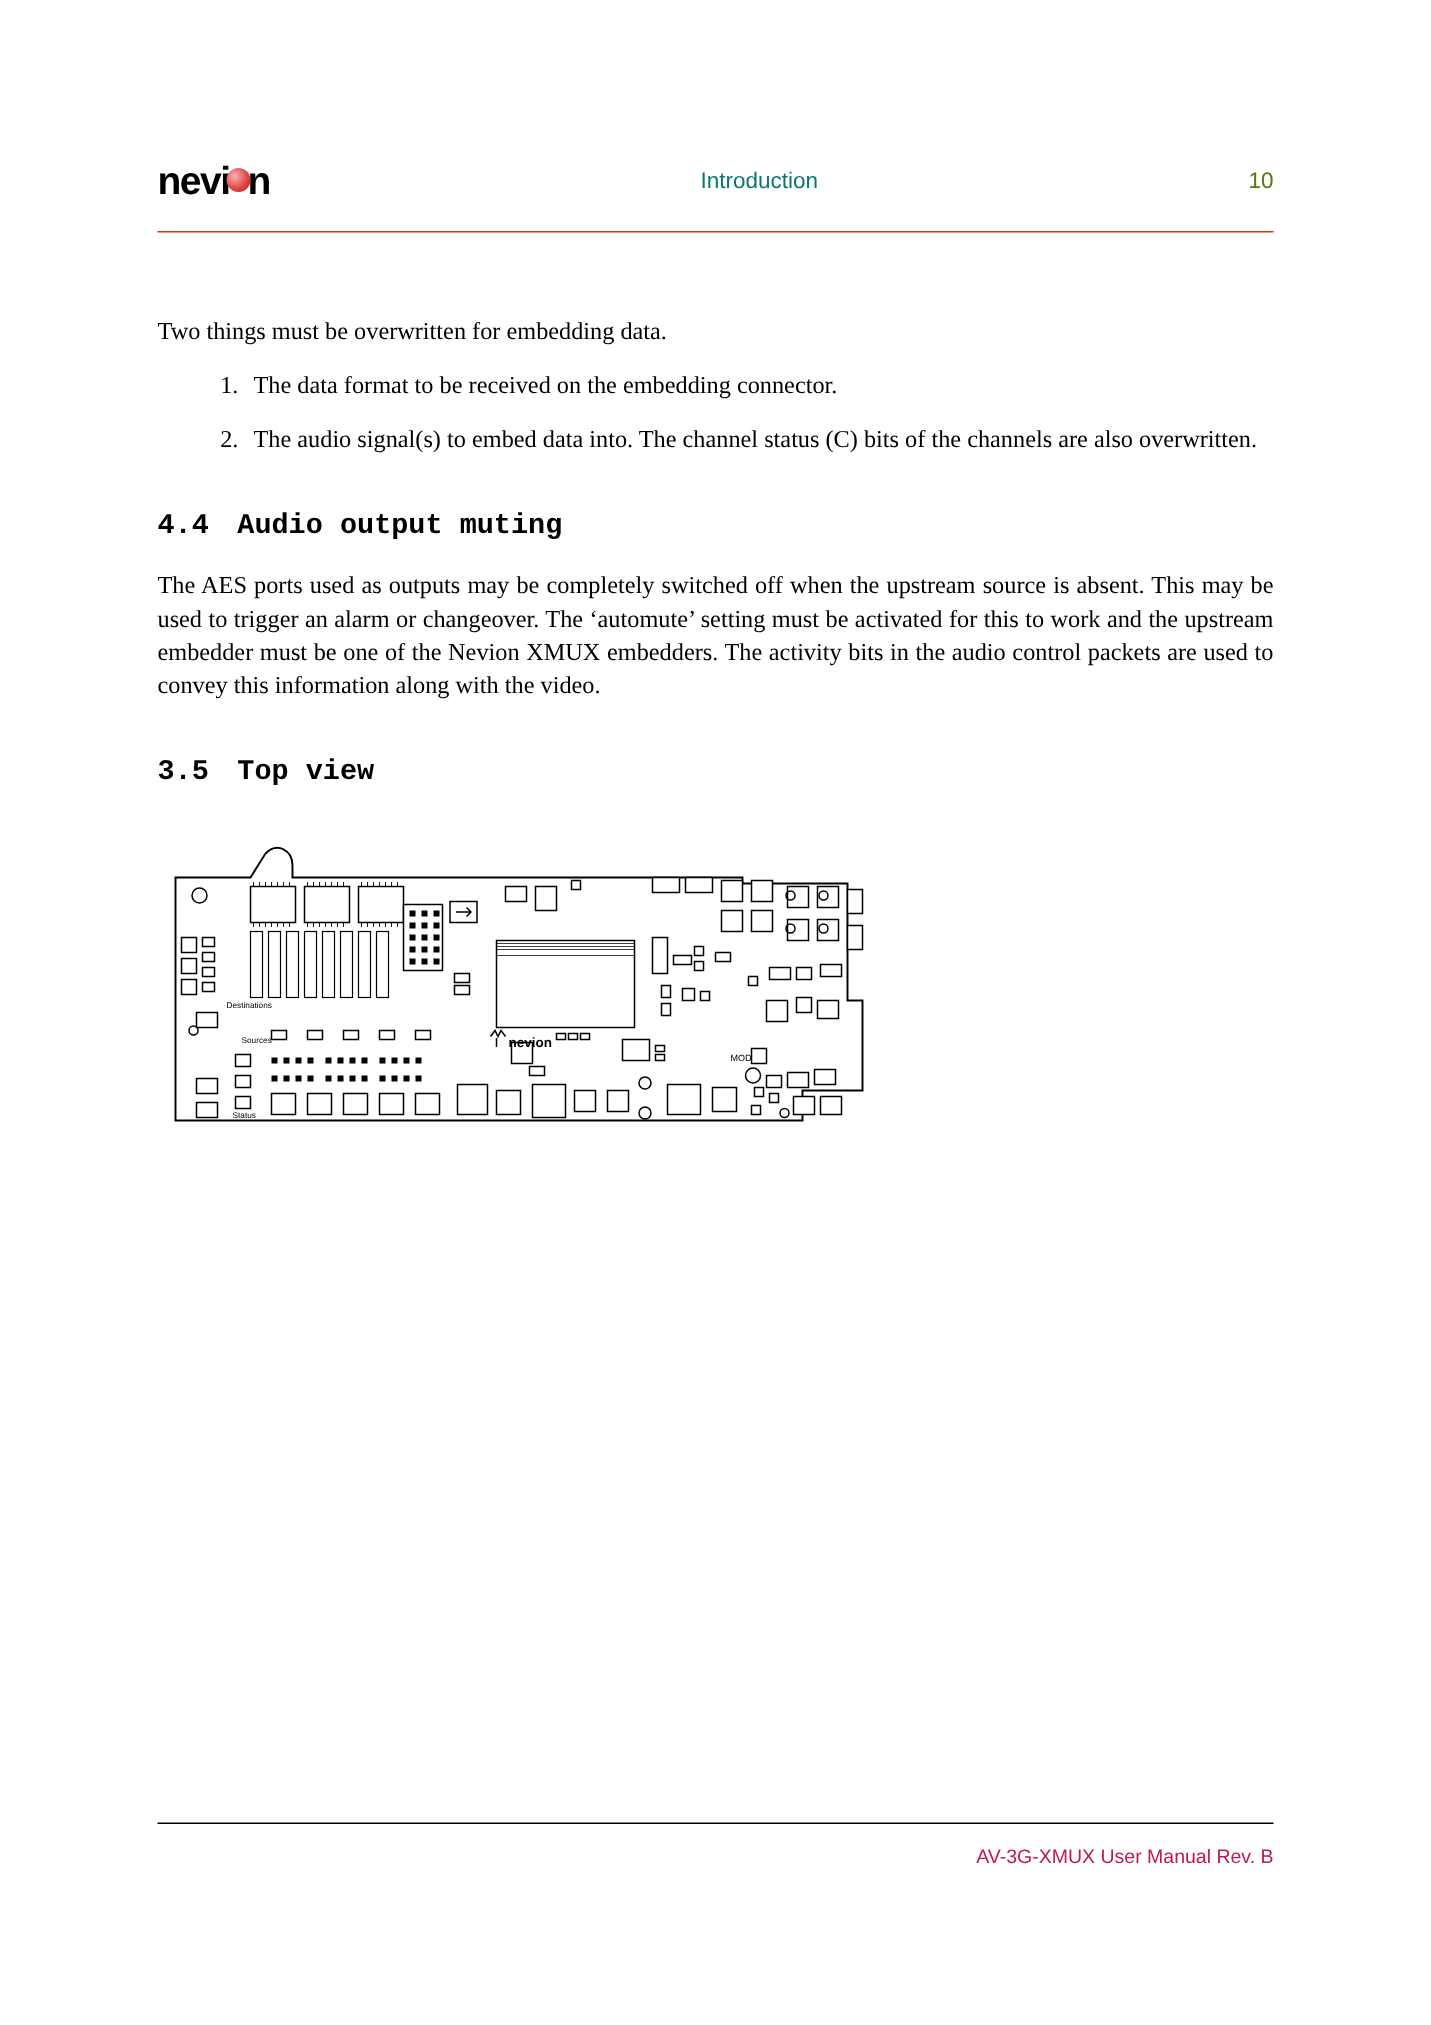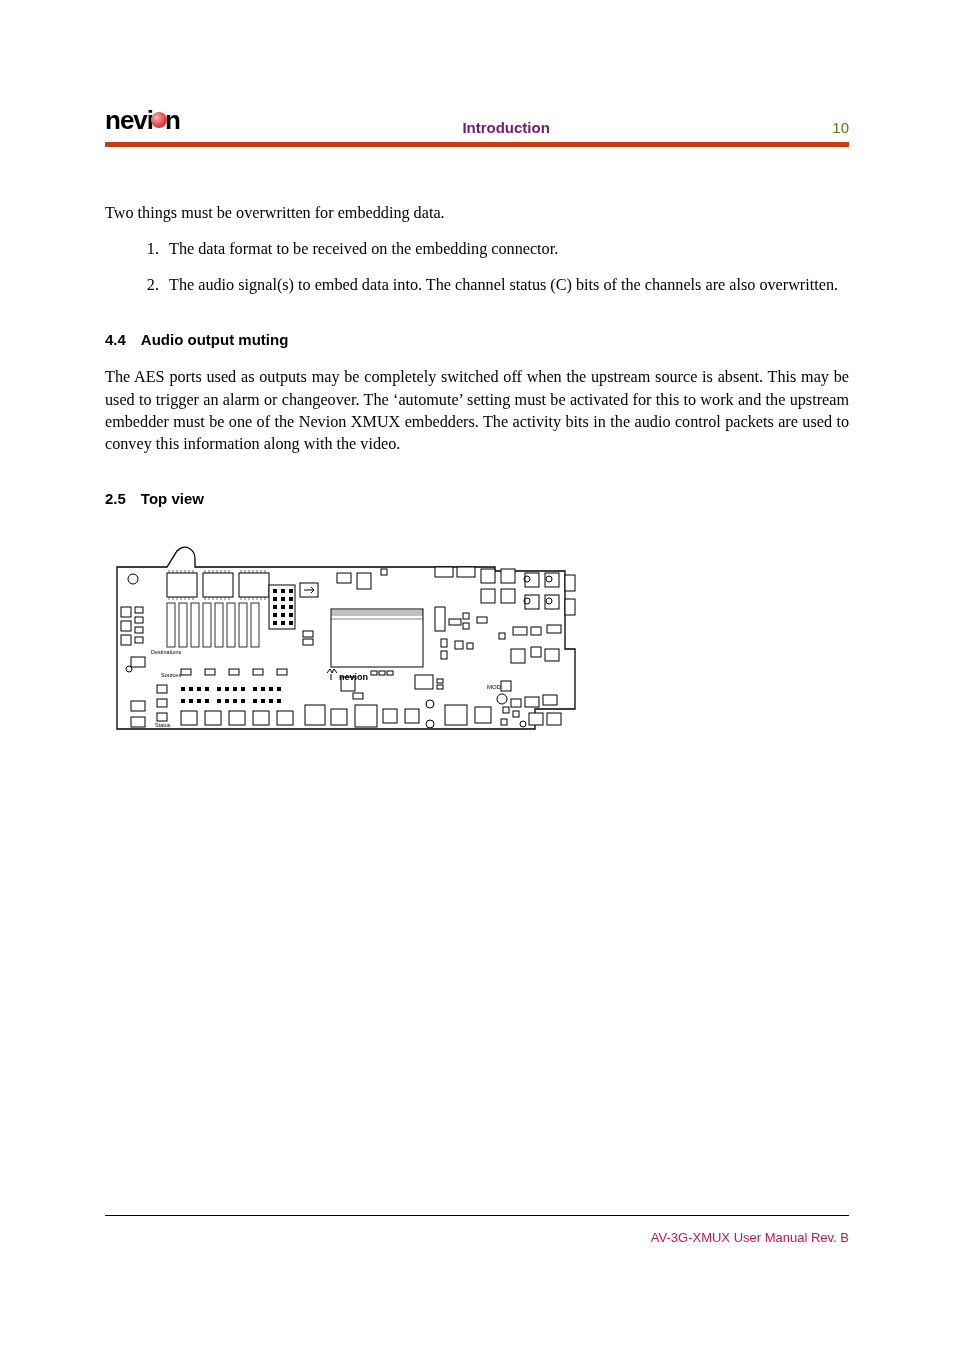--- a/index.html
+++ b/index.html
@@ -15,23 +15,23 @@
   .page {
     position: absolute;
     left: 105px;
     right: 105px;
     top: 105px;
     bottom: 105px;
   }
   .header {
     display: flex;
     justify-content: space-between;
-    align-items: flex-end;
-    padding-bottom: 6px;
-    border-bottom: 5px solid #c2410c;
+    align-items: center;
+    padding-bottom: 18px;
+    border-bottom: 1px solid #c2410c;
   }
   .logo {
     font-family: Arial, Helvetica, sans-serif;
     font-weight: 900;
     font-size: 26px;
     letter-spacing: -1px;
     color: #000;
     display: flex;
     align-items: center;
   }
@@ -41,41 +41,40 @@
     border-radius: 50%;
     background: radial-gradient(circle at 35% 35%, #f6b3b3 0%, #e34646 55%, #9e2222 100%);
     display: inline-block;
     margin: 0 -2px 2px -2px;
     position: relative;
     vertical-align: middle;
   }
   .section-name {
     font-family: Arial, Helvetica, sans-serif;
     font-size: 15px;
-    color: #701a75;
-    font-weight: bold;
+    color: #0f766e;
   }
   .page-number {
     font-family: Arial, Helvetica, sans-serif;
     font-size: 15px;
     color: #4d7c0f;
   }
   .content {
     padding-top: 55px;
   }
   .h3 {
     font-family: Arial, Helvetica, sans-serif;
     font-weight: 700;
     font-size: 16px;
     margin: 0 0 18px 0;
   }
   .h2 {
-    font-family: Liberation Sans, sans-serif;
+    font-family: Liberation Mono, monospace;
     font-weight: 700;
-    font-size: 15px;
+    font-size: 19px;
     margin: 34px 0 18px 0;
   }
   .body-text {
     font-size: 16.2px;
     line-height: 1.38;
     text-align: justify;
     margin: 0 0 14px 0;
   }
   ol.numbered {
     margin: 6px 0 12px 0;
@@ -130,21 +129,21 @@
 
     <ol class="numbered">
       <li>The data format to be received on the embedding connector.</li>
       <li>The audio signal(s) to embed data into. The channel status (C) bits of the channels are also overwritten.</li>
     </ol>
 
     <h2 class="h2">4.4 Audio output muting</h2>
 
     <p class="body-text">The AES ports used as outputs may be completely switched off when the upstream source is absent. This may be used to trigger an alarm or changeover. The ‘automute’ setting must be activated for this to work and the upstream embedder must be one of the Nevion XMUX embedders. The activity bits in the audio control packets are used to convey this information along with the video.</p>
 
-    <h2 class="h2">2.5 Top view</h2>
+    <h2 class="h2">3.5 Top view</h2>
 
     <div class="figure-area">
       <svg class="pcb-svg" viewBox="0 0 480 210">
 
         <path d="M 12 38 L 12 200 L 430 200 L 430 180 L 470 180 L 470 120 L 460 120 L 460 42 L 390 42 L 390 38 L 90 38 L 90 30 C 90 20 80 14 72 22 L 62 38 Z" fill="none" stroke="#000" stroke-width="1.3"></path>
 
         <circle cx="28" cy="50" r="5" fill="none" stroke="#000"></circle>
         <circle cx="24" cy="140" r="3" fill="none" stroke="#000"></circle>
         <circle cx="325" cy="175" r="4" fill="none" stroke="#000"></circle>
         <circle cx="325" cy="195" r="4" fill="none" stroke="#000"></circle>

